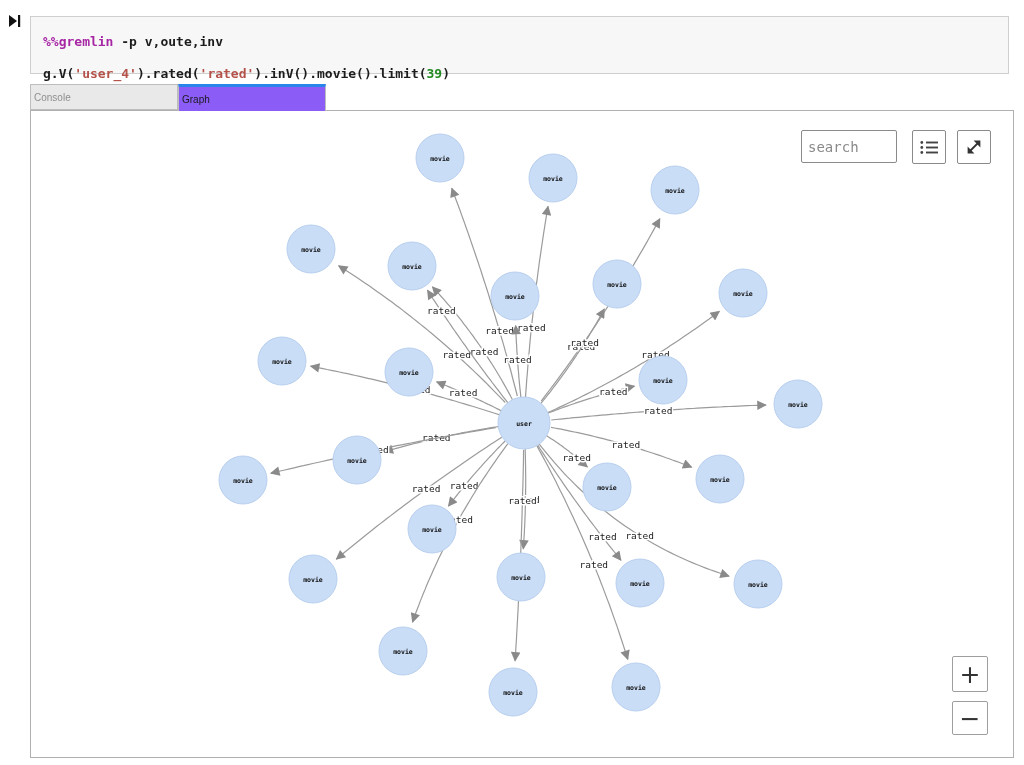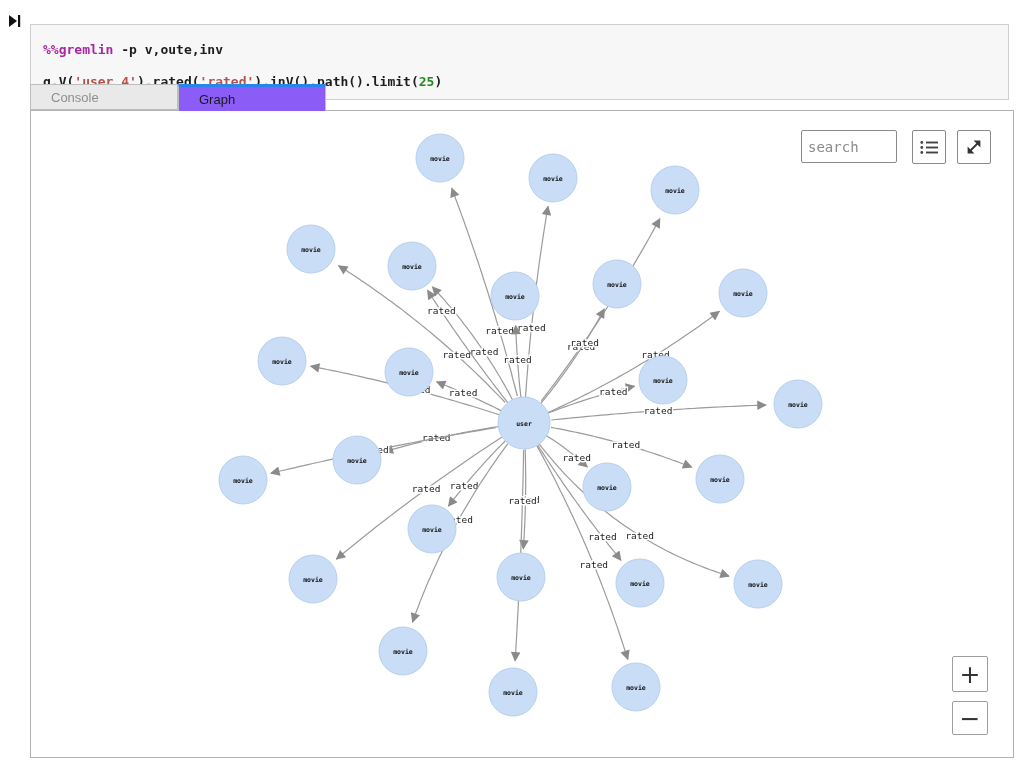--- a/index.html
+++ b/index.html
@@ -1,35 +1,35 @@
 <!DOCTYPE html>
 <html style="--c-accent: #2a85eb; --c-magic: #a626a4; --c-string: #b5524a; --c-number: #228b22;"><head>
 <meta charset="utf-8">
 <style>
   html,body{margin:0;padding:0;background:#fff;}
   body{width:1024px;height:765px;position:relative;overflow:hidden;
        font-family:"Liberation Sans",sans-serif;}
 
   
   .run-marker{position:absolute;left:8px;top:14px;width:14px;height:15px;}
-  .code-cell{position:absolute;left:30px;top:24px;width:965px;height:46px;
+  .code-cell{position:absolute;left:30px;top:16px;width:965px;height:46px;
              background:#f7f7f7;border:1px solid #cfcfcf;
-             padding:9px 0 19px 12px;}
+             padding:9px 0 1px 12px;}
   .code-line{font-family:"DejaVu Sans Mono","Liberation Mono",monospace;
              font-size:13px;font-weight:600;color:#1c1c1c;line-height:32px;
              white-space:pre;}
   .seg-magic{color:var(--c-magic);}
   .seg-string{color:var(--c-string);}
   .seg-number{color:var(--c-number);}
   .seg-plain{color:#1c1c1c;}
 
   
   .tabs{position:absolute;left:30px;top:84px;height:27px;}
   .tab{position:absolute;top:0;height:26px;box-sizing:border-box;
-       font-size:13px;line-height:25px;padding-left:20px;cursor:pointer;}
+       font-size:10px;line-height:25px;padding-left:3px;cursor:pointer;}
   .tab-inactive{left:0;width:148px;background:#e9e9e9;border:1px solid #bdbdbd;
                 color:#8f8f8f;}
   .tab-active{left:148px;width:148px;background:#8b5cf6;
               border-left:1px solid #bdbdbd;border-right:1px solid #bdbdbd;
               border-top:3px solid var(--c-accent);color:#1a1a1a;z-index:3;
               height:27px;}
 
   
   .panel{position:absolute;left:30px;top:110px;width:984px;height:648px;
          background:#fff;border:1px solid #b0b0b0;box-sizing:border-box;}
@@ -63,21 +63,21 @@
 </head>
 <body>
 
 <svg class="run-marker" viewBox="0 0 14 15">
   <polygon points="1,1 1,13 9,7" fill="#111"></polygon>
   <rect x="10" y="1" width="2.2" height="12" fill="#111"></rect>
 </svg>
 
 <div class="code-cell">
   <div class="code-line" id="code-line-1"><span class="seg-magic">%%gremlin</span><span class="seg-plain"> -p v,oute,inv</span></div>
-  <div class="code-line" id="code-line-2"><span class="seg-plain">g.V(</span><span class="seg-string">'user_4'</span><span class="seg-plain">).rated(</span><span class="seg-string">'rated'</span><span class="seg-plain">).inV().path().limit(</span><span class="seg-number">25</span><span class="seg-plain">)</span></div>
+  <div class="code-line" id="code-line-2"><span class="seg-plain">g.V(</span><span class="seg-string">'user_4'</span><span class="seg-plain">).rated(</span><span class="seg-string">'rated'</span><span class="seg-plain">).inV().movie().limit(</span><span class="seg-number">39</span><span class="seg-plain">)</span></div>
 </div>
 
 <div class="tabs">
   <div class="tab tab-inactive">Console</div>
   <div class="tab tab-active">Graph</div>
 </div>
 
 <div class="panel"></div>
 <svg class="graph-canvas" id="graph-canvas" width="982" height="646" viewBox="31 111 982 646">
     <defs>

